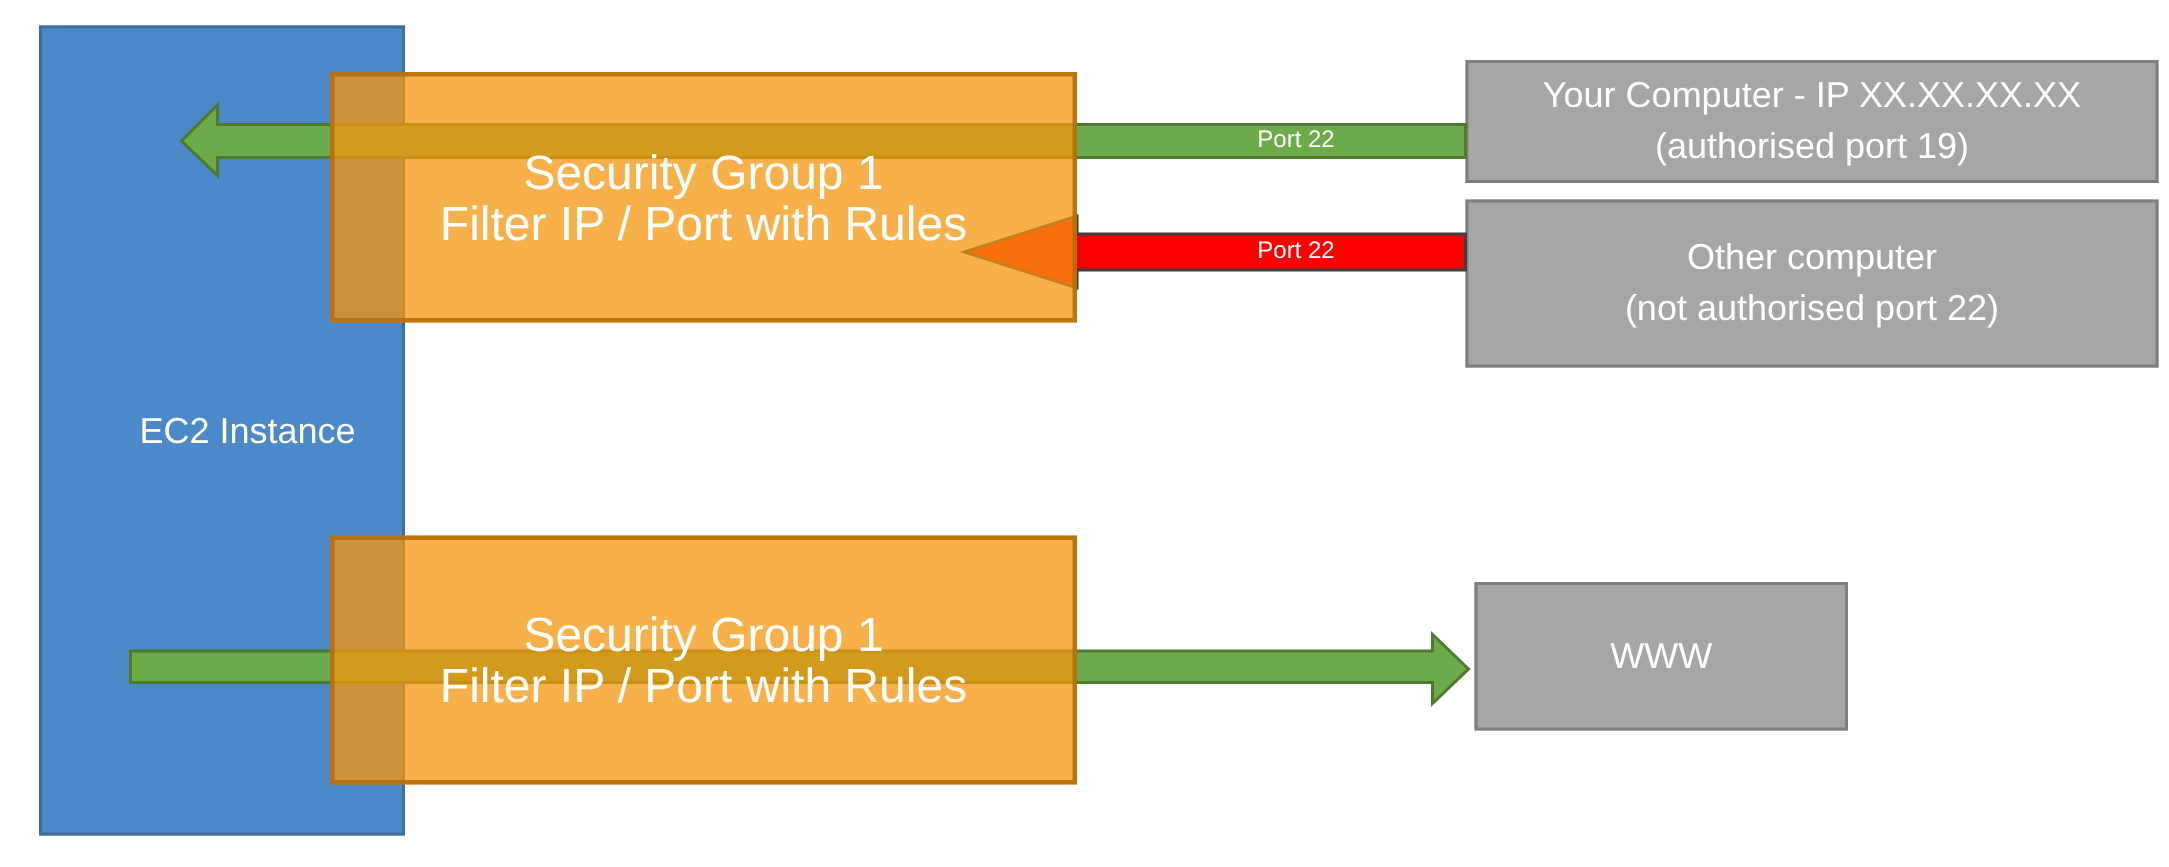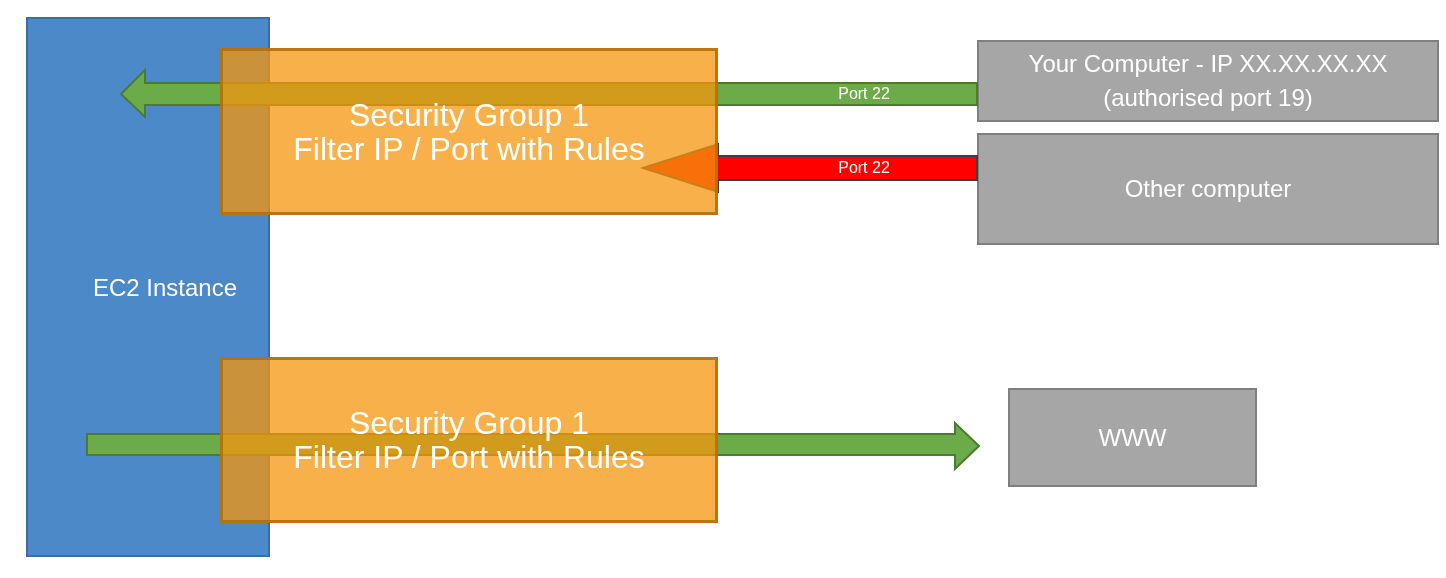--- a/index.html
+++ b/index.html
@@ -47,21 +47,21 @@
   .sg-outbound { top: 357px; height: 166px; }
 
   .gray-box {
     background: #A6A6A6;
     border: 2px solid #7F7F7F;
     z-index: 1;
     font-size: 24px; line-height: 34px;
   }
   .your-computer  { left: 977px; top: 40px;  width: 462px; height: 82px; }
   .other-computer { left: 977px; top: 133px; width: 462px; height: 112px; }
-  .www-box        { left: 983px; top: 388px; width: 249px; height: 99px; margin-left: 25px; }
+  .www-box        { left: 983px; top: 388px; width: 249px; height: 99px; }
 
   
   .arrow { z-index: 2; overflow: visible; }
   .arrow-green polygon { fill: #6CAB49; stroke: #4D7A2E; stroke-width: 2; }
   .arrow-red   polygon { fill: #FF0000; stroke: #3F3F3F; stroke-width: 2; }
 
   .inbound-allowed-arrow { left: 119px; top: 69px;  width: 860px; height: 49px; }
   .inbound-blocked-arrow { left: 641px; top: 142px; width: 338px; height: 52px; }
   .outbound-arrow        { left: 85px;  top: 422px; width: 896px; height: 48px; }
 
@@ -108,20 +108,21 @@
     <div>Filter IP / Port with Rules</div>
   </div>
 
   <div class="abs box gray-box your-computer">
     <div>Your Computer - IP XX.XX.XX.XX</div>
     <div>(authorised port 19)</div>
   </div>
 
   <div class="abs box gray-box other-computer">
     <div>Other computer</div>
+    <div>(not authorised port 22)</div>
   </div>
 
   <div class="abs box gray-box www-box">
     <div>WWW</div>
   </div>
 
   <div class="abs arrow-label label-port22-green">Port 22</div>
   <div class="abs arrow-label label-port22-red">Port 22</div>
 
 </div>

